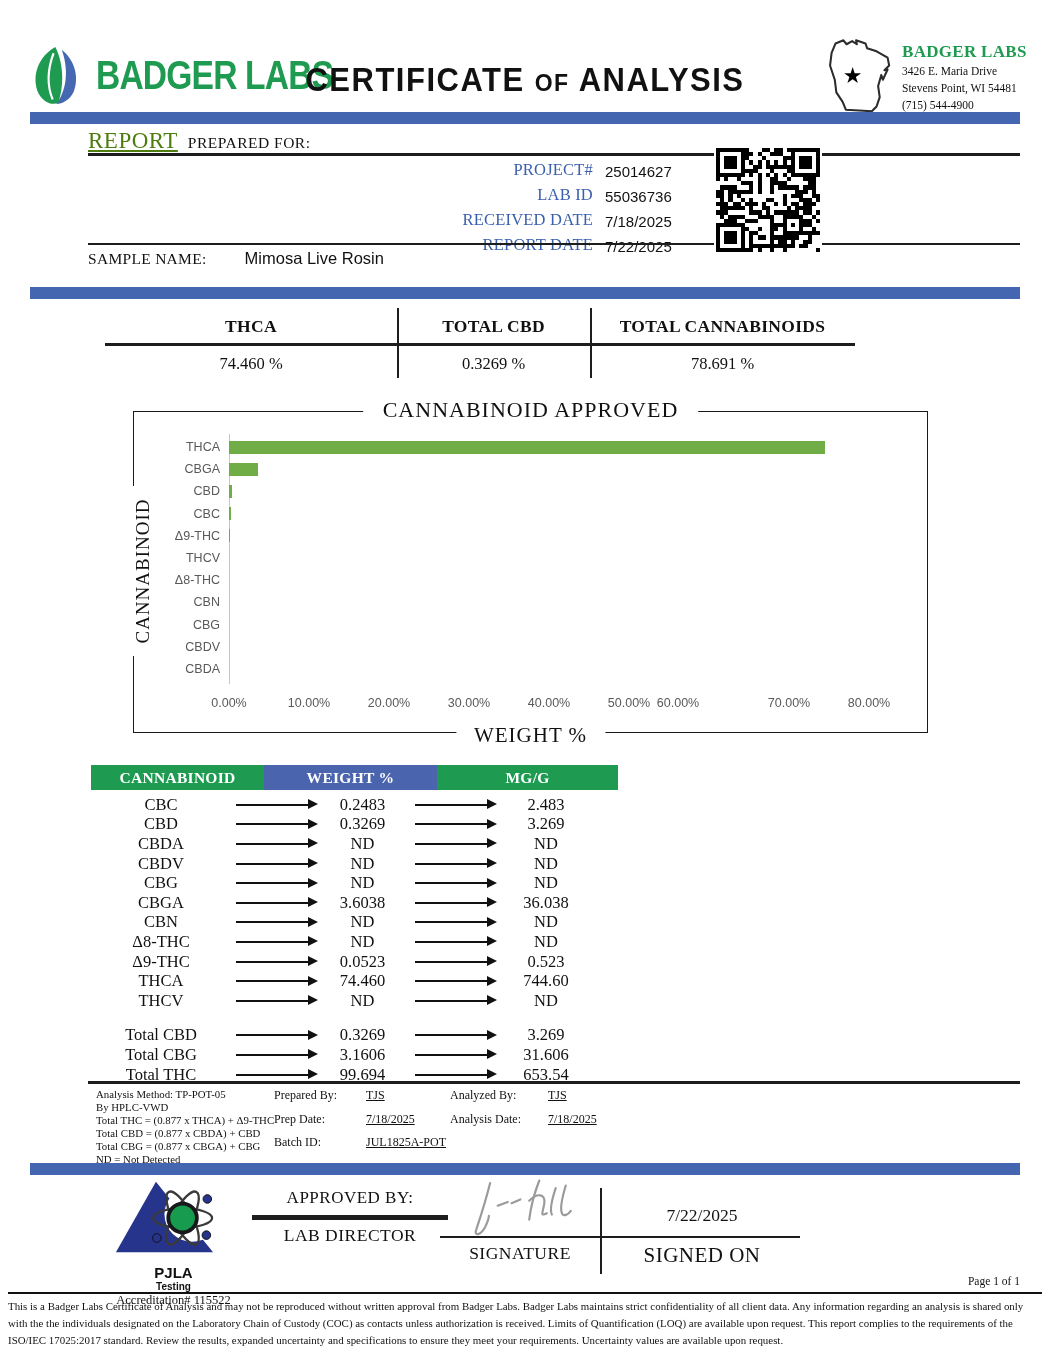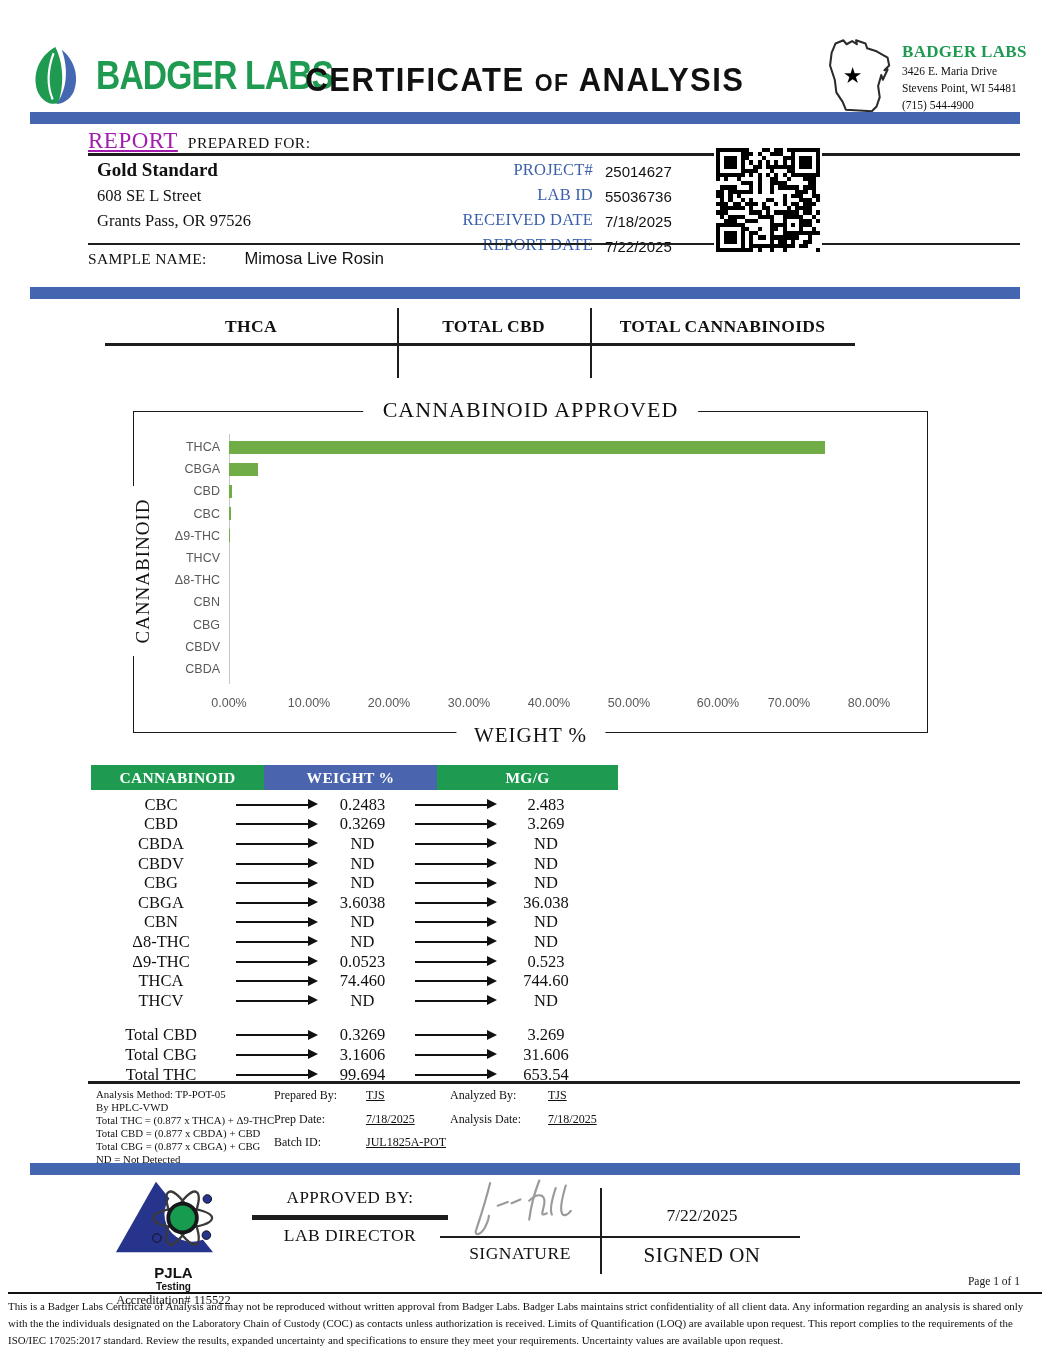--- a/index.html
+++ b/index.html
@@ -18,21 +18,21 @@
   .labinfo{position:absolute;left:822px;top:34px;display:flex;align-items:flex-start;}
   .labinfo-text{margin-left:4px;padding-top:8px;}
   .labinfo-name{color:#1e9b51;font-weight:bold;font-size:17px;letter-spacing:.3px;}
   .labinfo-addr{font-size:11.5px;line-height:1.32;margin-top:2px;}
 
   .bluebar{position:absolute;left:30px;width:990px;height:12px;background:#4466b0;}
   #bar1{top:112px}#bar2{top:287px}#bar3{top:1163px}
 
   
   .rep-head{position:absolute;left:88px;top:128px;white-space:nowrap;}
-  .rep-head .blue{color:#a21caf;font-size:23px;text-decoration:underline;letter-spacing:.5px;}
+  .rep-head .blue{color:#4d7c0f;font-size:23px;text-decoration:underline;letter-spacing:.5px;}
   .rep-head .rest{font-size:15.5px;letter-spacing:.5px;margin-left:6px;}
   .hline{position:absolute;background:#1d1d1d;}
   #hline1{left:88px;width:932px;top:153px;height:2.6px;}
   #hline2{left:88px;width:932px;top:243px;height:2.2px;}
   .client{position:absolute;left:97px;top:159px;}
   .client-name{font-weight:bold;font-size:19px;}
   .client-line{font-size:16.5px;margin-top:5px;}
   .meta{position:absolute;left:420px;top:155px;width:280px;}
   .meta-row{display:flex;align-items:flex-end;height:25px;}
   .meta-label{flex:1;text-align:right;color:#3a5fac;font-size:16.5px;letter-spacing:.2px;}
@@ -162,25 +162,20 @@
   </div>
 
   <div class="bluebar" id="bar1"></div>
 
   <div class="rep-head">
     <span class="blue">REPORT</span>
     <span class="rest">PREPARED FOR:</span>
   </div>
   <div class="hline" id="hline1"></div>
 
-  <div class="client">
-    <div class="client-name">Gold Standard</div>
-    <div class="client-line">608 SE L Street</div>
-    <div class="client-line">Grants Pass, OR 97526</div>
-  </div>
 
   <div class="meta" id="report-meta">
       <div class="meta-row">
         <span class="meta-label">PROJECT#</span>
         <span class="meta-value">25014627</span>
       </div>
       <div class="meta-row">
         <span class="meta-label">LAB ID</span>
         <span class="meta-value">55036736</span>
       </div>
@@ -555,20 +550,25 @@
 
   <div class="summary">
     <div class="sum-row" style="position:relative;">
       <div class="sum-cell c1 sum-head">THCA</div>
       <div class="sum-cell c2 sum-head">TOTAL CBD</div>
       <div class="sum-cell c3 sum-head">TOTAL CANNABINOIDS</div>
       <div class="vdiv" id="vdiv1"></div>
       <div class="vdiv" id="vdiv2"></div>
     </div>
     <div class="sum-underline"></div>
+    <div class="sum-row">
+      <div class="sum-cell c1 sum-val">74.460 %</div>
+      <div class="sum-cell c2 sum-val">0.3269 %</div>
+      <div class="sum-cell c3 sum-val">78.691 %</div>
+    </div>
   </div>
 
   <div class="chart-frame">
     <div class="chart-title">CANNABINOID APPROVED</div>
     <div class="chart-ylabel">CANNABINOID</div>
     <div class="yaxis"></div>
     <div class="chart-rows" id="chart-rows">
         <div class="crow">
           <div class="clab">THCA</div>
           <div class="cbarw">
@@ -636,21 +636,21 @@
           </div>
         </div>
       </div>
     <div class="xticks" id="chart-xticks">
         <span class="xtick" style="left: 55px;">0.00%</span>
         <span class="xtick" style="left: 135px;">10.00%</span>
         <span class="xtick" style="left: 215px;">20.00%</span>
         <span class="xtick" style="left: 295px;">30.00%</span>
         <span class="xtick" style="left: 375px;">40.00%</span>
         <span class="xtick" style="left: 455px;">50.00%</span>
-        <span class="xtick" style="left: 544px;">60.00%</span>
+        <span class="xtick" style="left: 504px;">60.00%</span>
         <span class="xtick" style="left: 615px;">70.00%</span>
         <span class="xtick" style="left: 695px;">80.00%</span>
       </div>
     <div class="chart-xlabel">WEIGHT %</div>
   </div>
 
   <div class="coa-table">
     <div class="thead">
       <div class="th1">CANNABINOID</div>
       <div class="th2">WEIGHT %</div>

